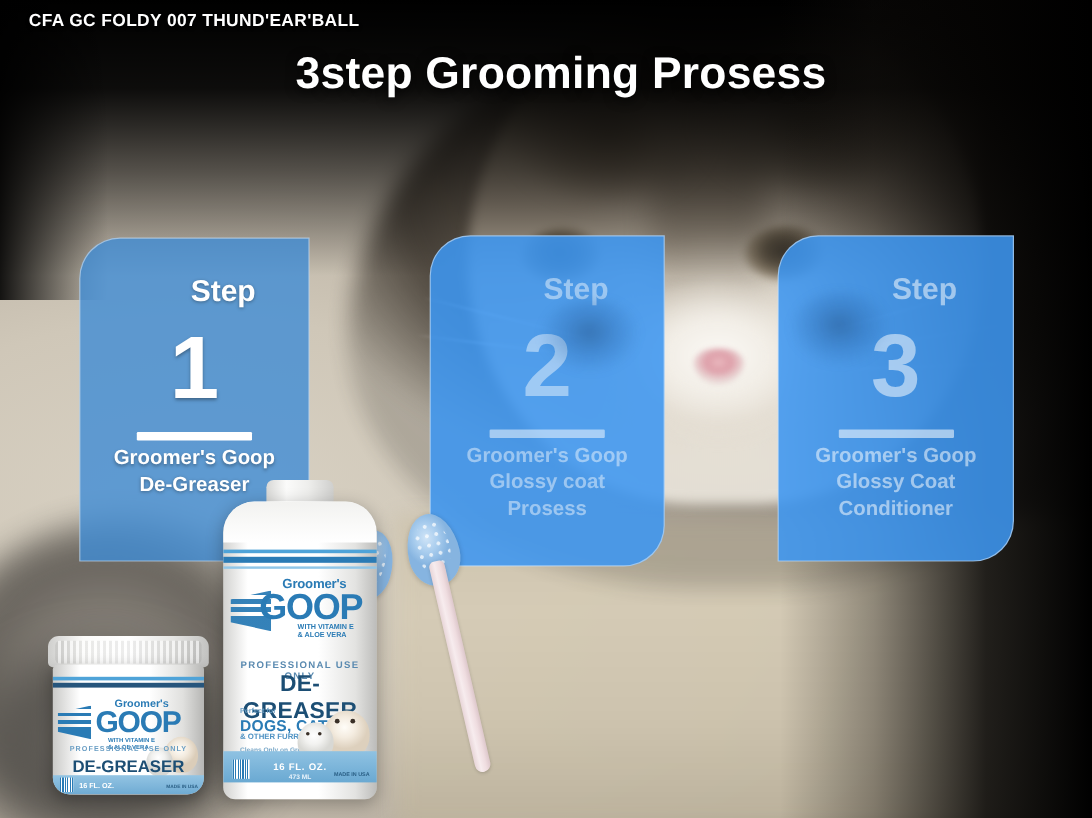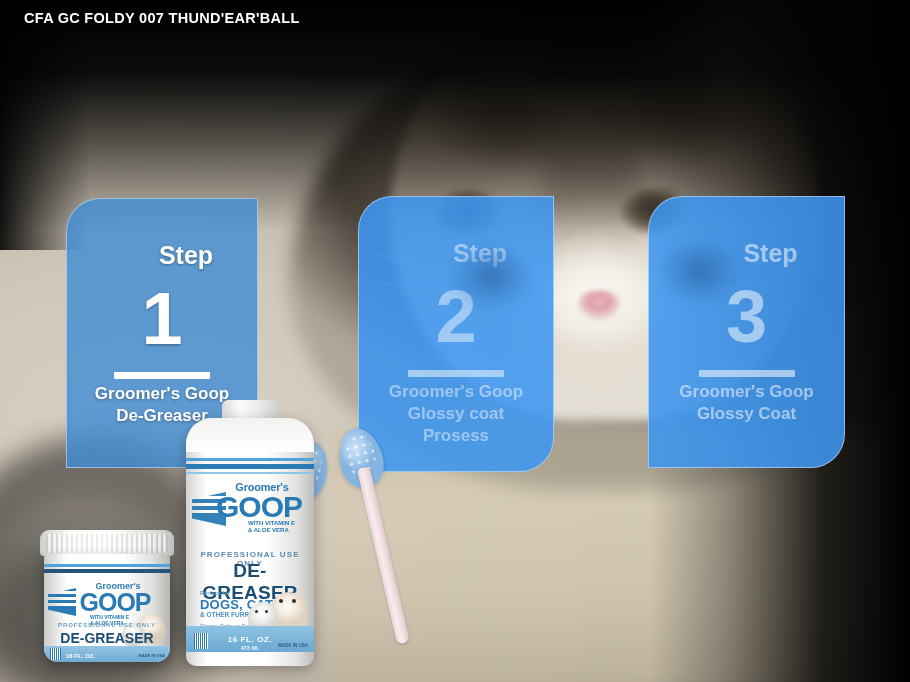--- a/index.html
+++ b/index.html
@@ -136,21 +136,21 @@
     position:absolute;
     border-radius:34px 0 34px 0;
     box-sizing:border-box;
     border:1px solid rgba(255,255,255,.45);
     text-align:center;
     padding-top:20px;
     overflow:hidden;
   }
   .card .step-word{
     font-size:25px;font-weight:bold;line-height:1;
-    margin-top:24px;
+    margin-top:12px;
     padding-left:48px;
   }
   .card .step-num{
     font-size:74px;font-weight:bold;line-height:1;
     margin-top:14px;
   }
   .card .rule{
     width:96px;height:7px;margin:16px auto 0 auto;border-radius:1px;
   }
   .card .desc{
@@ -381,20 +381,21 @@
 
     <div class="fur-bl"></div>
     <div class="fur-bl2"></div>
 
     <div class="bg-dark-top"></div>
     <div class="bg-dark-right"></div>
     <div class="bg-dark-left"></div>
   </div>
 
   <div class="kicker">CFA GC FOLDY 007 THUND'EAR'BALL</div>
+  <div class="title">3step Grooming Prosess</div>
 
   <div class="card card-1">
     <div class="step-word">Step</div>
     <div class="step-num">1</div>
     <div class="rule"></div>
     <div class="desc">
       <div>Groomer's Goop</div>
       <div>De-Greaser</div>
     </div>
   </div>
@@ -412,20 +413,21 @@
   </div>
 
   <div class="card card-3">
     <div class="card-ghost-eye" style="left:10px;top:46px;"></div>
     <div class="step-word">Step</div>
     <div class="step-num">3</div>
     <div class="rule"></div>
     <div class="desc">
       <div>Groomer's Goop</div>
       <div>Glossy Coat</div>
+      <div>Conditioner</div>
     </div>
   </div>
 
   <div class="products">
 
     <div class="brush brush-a">
       <div class="head"></div>
       <div class="handle"></div>
     </div>
     <div class="brush brush-b">

